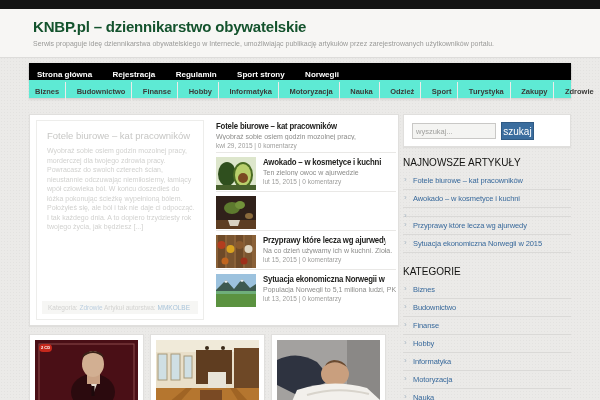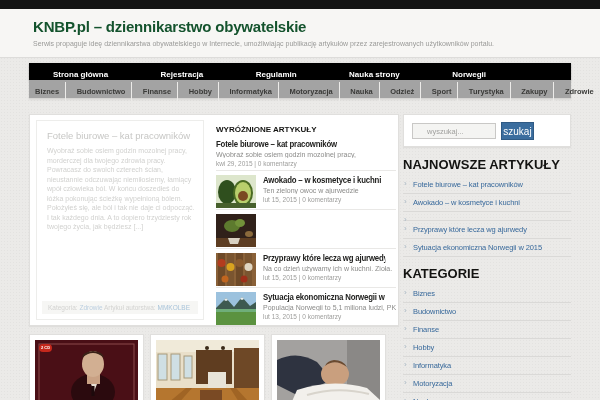--- a/index.html
+++ b/index.html
@@ -10,22 +10,22 @@
     background-color:#ebeae8;
     background-image:radial-gradient(rgba(0,0,0,0.035) 1px, transparent 1px);
     background-size:3px 3px;
   }
   .topbar { position:absolute; left:0; top:0; width:600px; height:9px; background:#141414; }
   .header { position:absolute; left:0; top:9px; width:600px; height:49px; background:#f7f6f4; border-bottom:1px solid #dddcda; }
   .site-title { position:absolute; left:33px; top:9px; font-size:15px; font-weight:bold; color:#14532d; letter-spacing:-0.2px; white-space:nowrap; }
   .tagline { position:absolute; left:33px; top:31px; font-size:7px; color:#9a9a98; white-space:nowrap; }
 
   .nav-black { position:absolute; left:29px; top:63px; width:542px; height:17px; background:#000; box-shadow:0 1px 2px rgba(0,0,0,0.25); white-space:nowrap; }
-  .nav-black a { display:inline-block; padding:0 24px; line-height:17px; font-size:8px; font-weight:bold; color:#fff; text-decoration:none; }
-  .nav-white { position:absolute; left:29px; top:80px; width:542px; height:19px; background:#a3a3a3; border-bottom:1px solid #d6d5d3; box-shadow:0 1px 2px rgba(0,0,0,0.08); white-space:nowrap; }
+  .nav-black a { display:inline-block; padding:0 8px; line-height:17px; font-size:8px; font-weight:bold; color:#fff; text-decoration:none; }
+  .nav-white { position:absolute; left:29px; top:80px; width:542px; height:19px; background:#5eead4; border-bottom:1px solid #d6d5d3; box-shadow:0 1px 2px rgba(0,0,0,0.08); white-space:nowrap; }
   .nav-white a { display:inline-block; padding:0 6px; line-height:19px; font-size:7.5px; font-weight:bold; color:#3b3b39; text-decoration:none; border-right:1px solid #ecebe9; }
 
   .main-card { position:absolute; left:29px; top:114px; width:370px; height:212px; background:#fff; border:1px solid #e0dfdd; box-shadow:0 1px 1px rgba(0,0,0,0.05); }
 
   .hero-box { position:absolute; left:6px; top:5px; width:168px; height:200px; border:1px solid #ededeb; background:#fff; }
   .hero-title { position:absolute; left:10px; top:9px; width:150px; font-size:9.5px; color:#c7c7c5; white-space:nowrap; overflow:hidden; }
   .hero-body { position:absolute; left:10px; top:25px; width:148px; font-size:7px; line-height:9.5px; color:#d1d1cf; }
   .hero-footer { position:absolute; left:5px; right:5px; bottom:5px; height:13px; background:#f6f6f4; font-size:6.5px; line-height:13px; color:#d3d3d1; padding-left:6px; white-space:nowrap; overflow:hidden; }
   .hero-footer a { text-decoration:none; }
   .hero-cat-link { color:#bccfe0; }
@@ -37,26 +37,26 @@
   .f-item.first { border-top:none; padding-top:0; }
   .f-item.has-thumb { min-height:39px; }
   .f-thumb { position:absolute; left:0; top:4px; width:40px; height:33px; display:block; }
   .f-text { margin-left:0; }
   .has-thumb .f-text { margin-left:47px; }
   .f-title { display:block; font-size:8.5px; font-weight:bold; color:#222220; letter-spacing:-0.2px; white-space:nowrap; overflow:hidden; transform:scaleX(0.92); transform-origin:0 50%; text-decoration:none; }
   .f-excerpt { display:block; font-size:7px; color:#8b8b89; margin-top:2px; white-space:nowrap; overflow:hidden; }
   .f-meta { display:block; font-size:6.5px; color:#9d9d9b; margin-top:2px; }
 
   .search-card { position:absolute; left:403px; top:114px; width:168px; height:33px; background:#fff; border:1px solid #e0dfdd; box-shadow:0 1px 1px rgba(0,0,0,0.05); }
-  .search-input { position:absolute; left:8px; top:8px; width:84px; height:16px; background:#f4f4f2; border:1px solid #c9c8c6; font-size:7.5px; color:#666; padding:0 14px; font-family:"Liberation Sans", sans-serif; }
+  .search-input { position:absolute; left:8px; top:8px; width:84px; height:16px; background:#f4f4f2; border:1px solid #c9c8c6; font-size:7.5px; color:#666; padding:0 3px; font-family:"Liberation Sans", sans-serif; }
   .search-input::placeholder { color:#a0a09e; }
   .search-btn { position:absolute; left:97px; top:7px; width:33px; height:18px; background:#3a6d9e; border:1px solid #2f5a84; color:#fff; font-size:10px; font-family:"Liberation Sans", sans-serif; cursor:pointer; }
 
   .side-section { position:absolute; left:403px; width:168px; }
-  .side-heading { font-size:13px; font-weight:bold; color:#131311; margin-bottom:4px; }
+  .side-heading { font-size:10px; font-weight:normal; color:#131311; margin-bottom:4px; }
   .side-list a { display:block; position:relative; padding:4px 0 4px 10px; font-size:7.5px; letter-spacing:-0.1px; color:#38699b; text-decoration:none; border-bottom:1px solid #dad9d7; line-height:9px; }
   .side-list .chev { position:absolute; left:1px; top:3px; font-size:8px; color:#a8b6c2; }
 
   .bottom-card { position:absolute; top:334px; width:115px; height:85px; background:#fff; border:1px solid #e0dfdd; box-shadow:0 1px 1px rgba(0,0,0,0.05); padding:5px; }
   .bottom-card svg { display:block; width:103px; height:73px; }
   .badge { position:absolute; left:9px; top:9px; background:#c5281c; color:#fff; font-size:4px; line-height:8px; height:8px; padding:0 2px; border-radius:4px; font-weight:bold; }
 </style>
 </head>
 <body>
 
@@ -64,21 +64,21 @@
 
 <div class="header">
   <div class="site-title">KNBP.pl – dziennikarstwo obywatelskie</div>
   <div class="tagline">Serwis propaguje ideę dziennikarstwa obywatelskiego w Internecie, umożliwiając publikację artykułów przez zarejestrowanych użytkowników portalu.</div>
 </div>
 
 <nav class="nav-black">
   <a href="#">Strona główna</a>
   <a href="#">Rejestracja</a>
   <a href="#">Regulamin</a>
-  <a href="#">Nauka strony</a>
+  <a href="#">Sport strony</a>
   <a href="#">Norwegii</a>
 </nav>
 
 <nav class="nav-white">
   <a href="#">Biznes</a>
   <a href="#">Budownictwo</a>
   <a href="#">Finanse</a>
   <a href="#">Hobby</a>
   <a href="#">Informatyka</a>
   <a href="#">Motoryzacja</a>
@@ -94,21 +94,20 @@
 
   <div class="hero-box">
     <div class="hero-title">Fotele biurowe – kat pracowników</div>
     <div class="hero-body">Wyobraź sobie osiem godzin mozolnej pracy, morderczej dla twojego zdrowia pracy. Powracasz do swoich czterech ścian, nieustannie odczuwając niemiłosierny, łamiący wpół człowieka ból. W końcu doszedłeś do łóżka pokonując ścieżkę wypełnioną bólem. Położyłeś się, ale ból i tak nie daje ci odpocząć. I tak każdego dnia. A to dopiero trzydziesty rok twojego życia, jak będziesz [...]</div>
     <div class="hero-footer">
       <span>Kategoria: </span><a href="#" class="hero-cat-link">Zdrowie</a><span> Artykuł autorstwa: </span><a href="#" class="hero-author-link">MMKOLBE</a>
     </div>
   </div>
 
   <div class="featured">
-    <div class="featured-heading">WYRÓŻNIONE ARTYKUŁY</div>
 
     <div class="f-item first">
       <div class="f-text">
         <a href="#" class="f-title">Fotele biurowe – kat pracowników</a>
         <span class="f-excerpt">Wyobraź sobie osiem godzin mozolnej pracy,</span>
         <span class="f-meta">kwi 29, 2015 | 0 komentarzy</span>
       </div>
     </div>
 
     <div class="f-item has-thumb">

